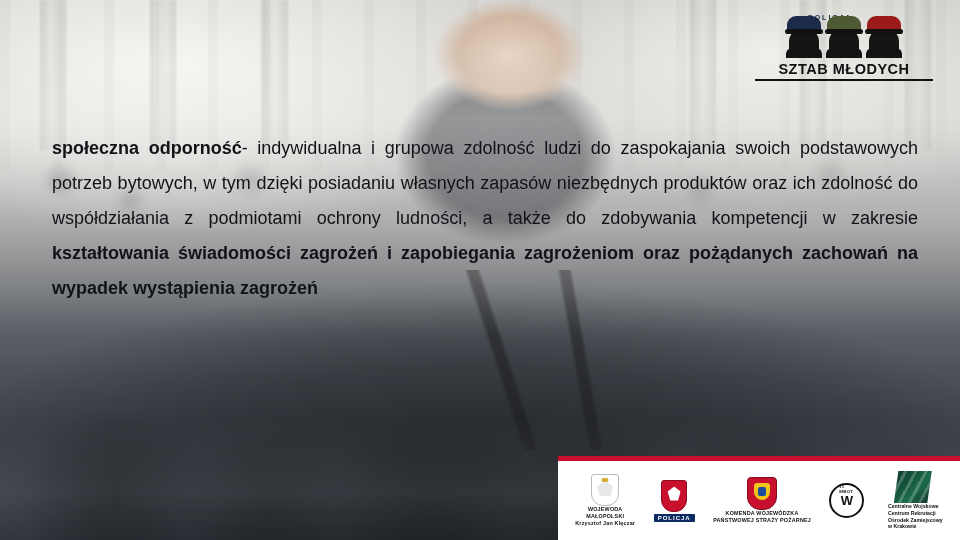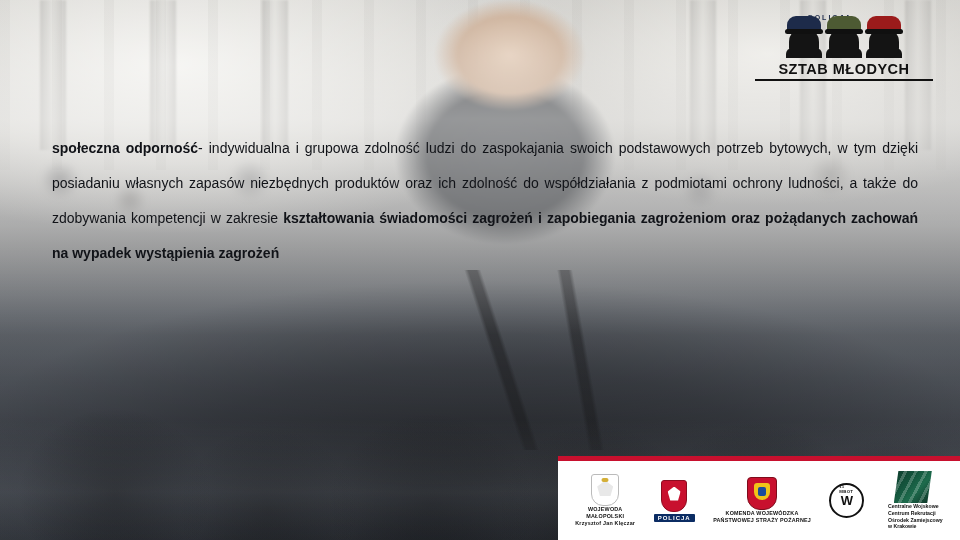--- a/index.html
+++ b/index.html
@@ -185,21 +185,21 @@
   }
 
   
   .body-text {
     position: absolute;
     left: 52px;
     top: 131px;
     width: 866px;
     z-index: 5;
     color: #111318;
-    font-size: 14px;
+    font-size: 18px;
     line-height: 35px;
     text-align: justify;
     text-justify: inter-word;
     font-weight: 500;
   }
   .body-text b { font-weight: bold; }
 
   
   .logobar {
     position: absolute;

